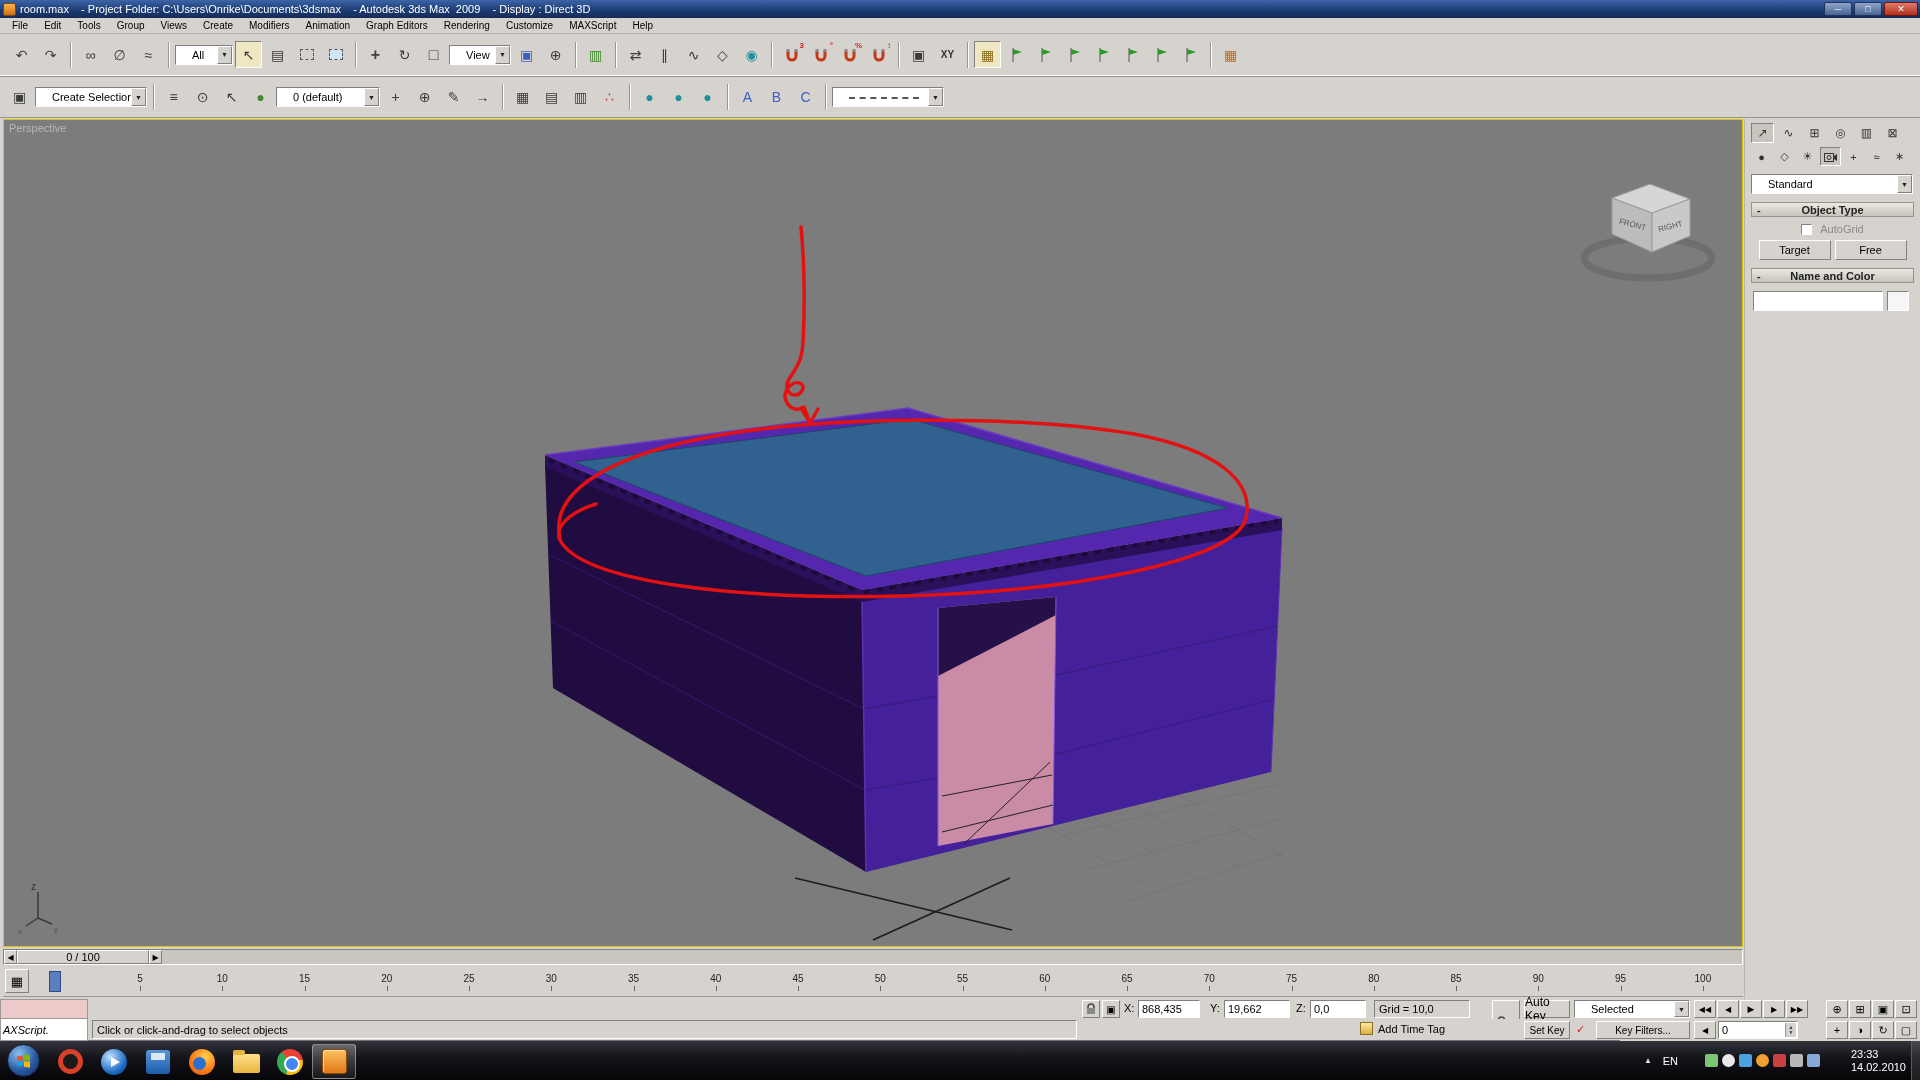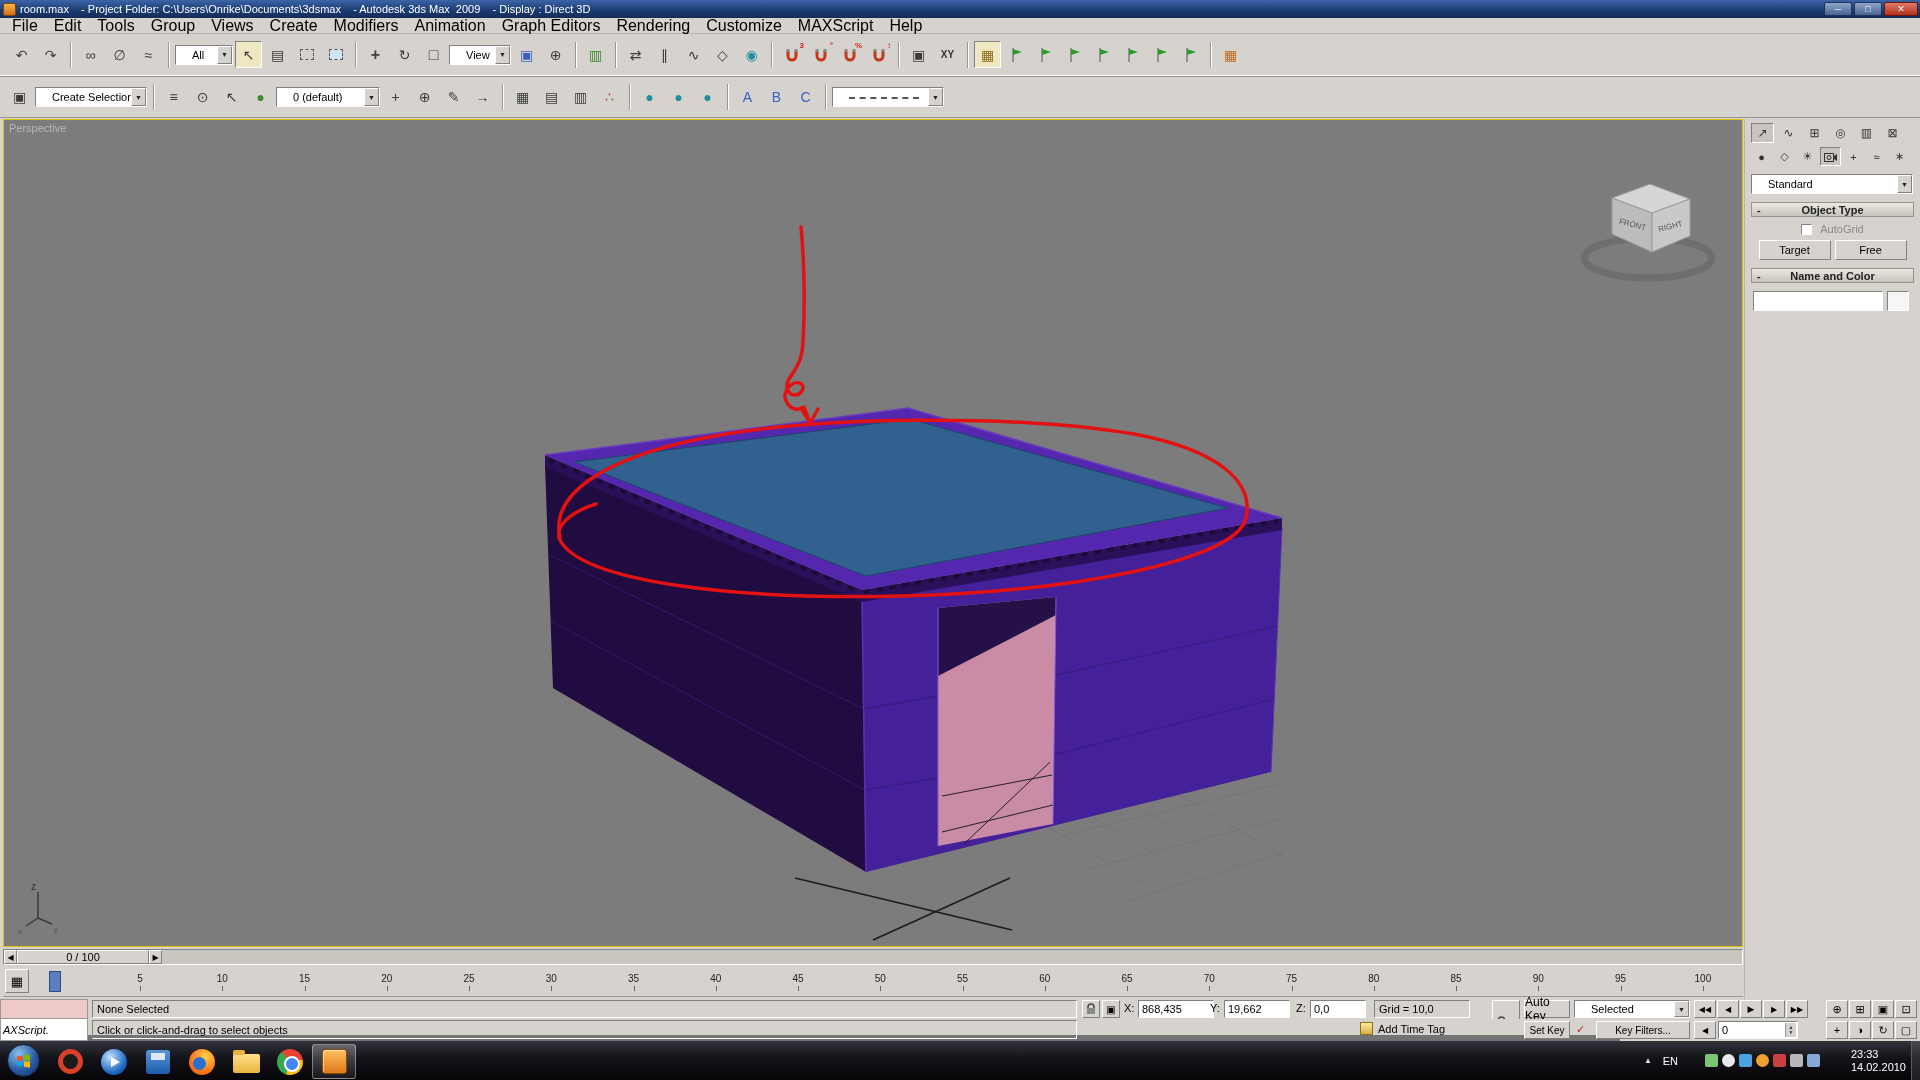--- a/index.html
+++ b/index.html
@@ -11,21 +11,21 @@
   
   .titlebar{left:0;top:0;width:1920px;height:18px;background:linear-gradient(#3c64a8,#1b3a70 60%,#142c58);display:flex;align-items:center;color:#fff;font-size:11px}
   .titlebar .appicon{width:13px;height:13px;margin:0 4px 0 3px;background:linear-gradient(#ffb347,#d07018);border:1px solid #7a4a10;border-radius:2px}
   .titlebar .ttl{white-space:pre;overflow:hidden}
   .winbtns{position:absolute;right:2px;top:2px;display:flex;gap:2px}
   .winbtn{width:28px;height:14px;display:flex;align-items:center;justify-content:center;font-size:9px;color:#fff;background:linear-gradient(#8fa5c8,#4a6392);border:1px solid #20345c;border-radius:2px}
   .winbtn.close{background:linear-gradient(#e07a6a,#b0301e);border-color:#6e1408;width:34px}
 
   
   .menubar{left:0;top:18px;width:1920px;height:16px;background:#d6d3ce;display:flex;align-items:center;padding-left:4px;border-bottom:1px solid #b8b5ae}
-  .menu-item{padding:8px 8px;font-size:16px;cursor:default}
+  .menu-item{padding:8px 8px;font-size:10px;cursor:default}
 
   
   .toolbar1{left:0;top:34px;width:1920px;height:42px;background:#d6d3ce;display:flex;align-items:center;padding-left:8px;gap:2px;border-bottom:1px solid #fff}
   .toolbar2{left:0;top:76px;width:1920px;height:42px;background:#d6d3ce;display:flex;align-items:center;padding-left:6px;gap:2px;border-top:1px solid #989590;border-bottom:1px solid #989590}
   .ti{width:27px;height:27px;display:flex;align-items:center;justify-content:center;font-size:14px;color:#3c3c3c;position:relative;flex:none}
   .ti.bold{font-weight:bold;font-size:16px}
   .vsep{width:1px;height:26px;background:#9a978f;box-shadow:1px 0 0 #fff;margin:0 4px;flex:none}
   .pressed{background:#efe6c2;border:1px solid;border-color:#808080 #fff #fff #808080}
   .c-red{color:#b23a2a}.c-green{color:#3d8a2a}.c-blue{color:#3a5fc0}.c-teal{color:#1f8fa0}.c-orange{color:#c06a1a}.c-gold{color:#8a6d1a}
   .sub{position:absolute;right:1px;top:0;font-size:8px;font-style:normal;color:#c22;font-weight:bold}
@@ -78,21 +78,21 @@
   
   .ruler{left:3px;top:966px;width:1740px;height:31px;background:#d6d3ce;border-bottom:1px solid #999}
   .mce-btn{position:absolute;left:2px;top:3px;width:24px;height:24px;font-size:13px}
   .marker0{position:absolute;left:46px;top:5px;width:12px;height:21px;background:#5b7ec0;border:1px solid #2d4a85}
   .ticks{position:absolute;left:96px;top:7px;width:1645px;display:flex}
   .tick{flex:1;text-align:center;font-size:10px;color:#222;position:relative}
   .tick::after{content:"";position:absolute;left:50%;bottom:-7px;width:1px;height:5px;background:#666}
 
   
   .srow1{left:0;top:999px;width:1920px;height:20px;background:#d6d3ce}
-  .srow2{left:0;top:1019px;width:1620px;height:22px;background:#d6d3ce;border-bottom:6px solid #737373}
+  .srow2{left:0;top:1019px;width:1620px;height:22px;background:#d6d3ce;border-bottom:1px solid #737373}
   .listener{left:0;top:999px;width:88px;height:42px;z-index:3}
   .lis1{height:20px;background:#eec9c9;border:1px solid #9a9a9a}
   .lis2{height:22px;background:#fff;border:1px solid #9a9a9a;border-top:none;font-family:Liberation Sans, sans-serif;font-style:italic;font-size:11px;display:flex;align-items:center;padding-left:2px}
   .statcell{position:absolute;height:18px;top:1px}
   .lbl{position:absolute;top:3px;font-size:11px}
   .spinner{position:absolute;right:1px;top:1px;bottom:1px;width:11px;background:#d6d3ce;border-left:1px solid #999;display:flex;flex-direction:column;align-items:center;justify-content:center;font-size:5px;line-height:5px;color:#333}
   .navgrid{display:flex;gap:1px}
   .navbtn{width:22px;height:18px;font-size:11px}
 
   
@@ -481,30 +481,29 @@
         <span class="tick">100</span>
       </div>
   </div>
 
   <div class="listener abs">
     <div class="lis1"></div>
     <div class="lis2">AXScript.</div>
   </div>
 
   <div class="srow1 abs">
-    <div class="statcell sunk" style="left:92px;width:985px;padding:0 4px;font-size:11px;display:flex;align-items:center">None Selected</div>
     <span class="btn statcell" style="left:1082px;width:18px">
       <svg width="10" height="12">
           <path d="M2 5V4a3 3 0 0 1 6 0v1" fill="none" stroke="#444" stroke-width="1.5"></path>
           <rect x="1" y="5" width="8" height="6" fill="#888"></rect>
         </svg>
     </span>
     <span class="btn statcell" style="left:1102px;width:18px;font-size:10px">▣</span>
     <span class="lbl" style="left:1124px">X:</span>
-    <div class="fieldw statcell" style="left:1138px;width:76px">868,435</div>
+    <div class="fieldw statcell" style="left:1138px;width:62px">868,435</div>
     <span class="lbl" style="left:1210px">Y:</span>
     <div class="fieldw statcell" style="left:1224px;width:66px">19,662</div>
     <span class="lbl" style="left:1296px">Z:</span>
     <div class="fieldw statcell" style="left:1310px;width:56px">0,0</div>
     <div class="statcell sunk" style="left:1374px;width:96px;font-size:11px;display:flex;align-items:center;padding:0 4px">Grid = 10,0</div>
     <span class="btn abs" style="left:1492px;top:1px;width:28px;height:39px">
       <svg width="18" height="14">
           <circle cx="4.5" cy="7" r="3" fill="none" stroke="#444" stroke-width="1.6"></circle>
           <path d="M7.5 7h9M13 7v3M16 7v3" stroke="#444" stroke-width="1.6"></path>
         </svg>

